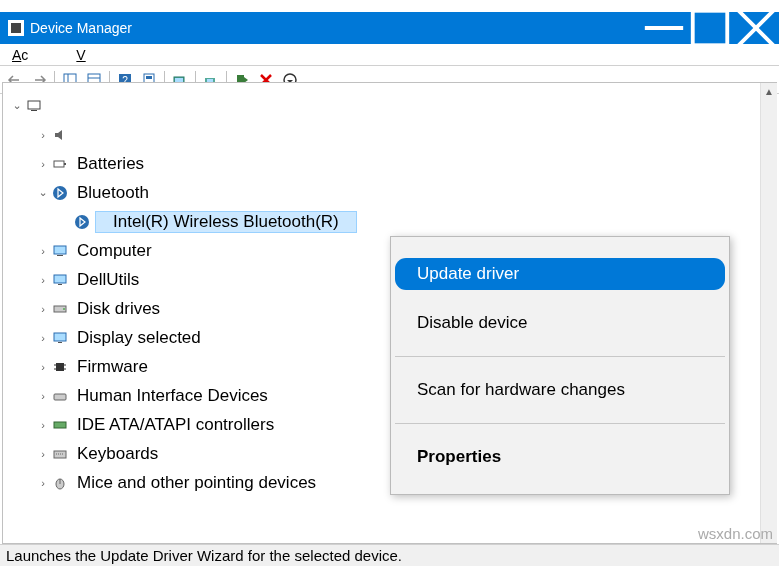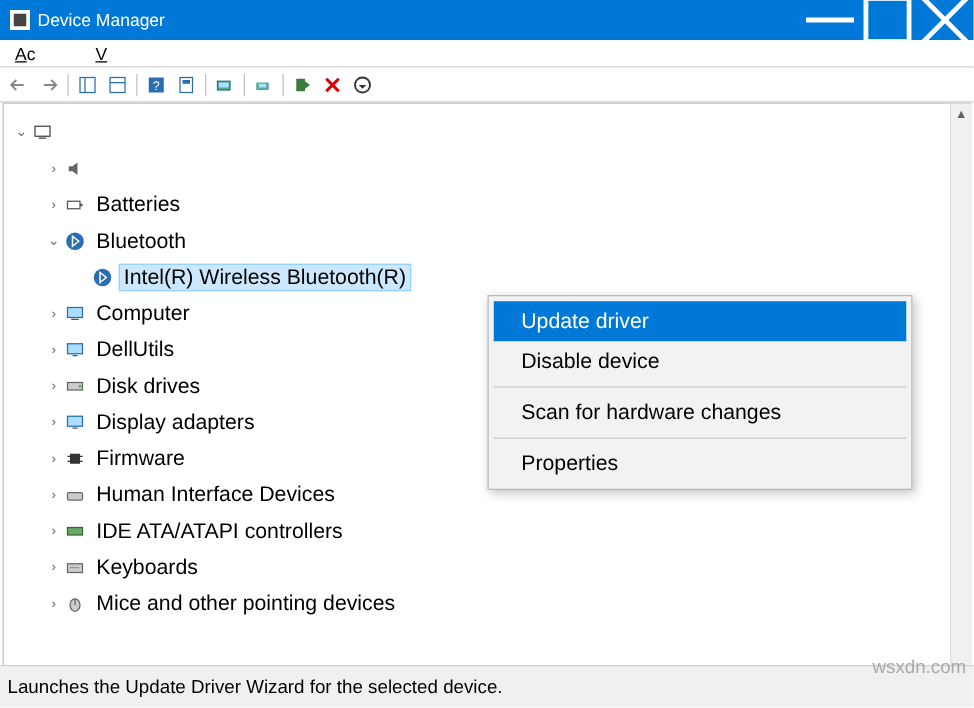--- a/index.html
+++ b/index.html
@@ -1,17 +1,17 @@
 <!DOCTYPE html>
 <html><head>
 <meta charset="utf-8">
 <style>
   * { box-sizing: border-box; font-family: "Segoe UI", Arial, sans-serif; }
   body { margin:0; padding:0; background:#fff; width:779px; height:566px; overflow:hidden; position:relative; }
-  .titlebar { background:#0078d7; color:#fff; height:32px; display:flex; align-items:center; padding:0 0 0 8px; font-size:14px; }
+  .titlebar { background:#0078d7; color:#fff; height:32px; display:flex; align-items:center; padding:0 0 0 8px; font-size:14px;margin-top:12px; }
   .titlebar .title-text { flex:1; }
   .titlebar .sysbtn { width:46px; height:32px; display:flex; align-items:center; justify-content:center; }
   .titlebar .sysbtn svg { fill:none; stroke:#fff; stroke-width:1; }
   .titlebar .app-icon { width:16px; height:16px; background:#fff; margin-right:6px; display:flex; align-items:center; justify-content:center;}
   .appicon-inner { width:10px;height:10px;background:#444; }
   .menubar { height:22px; border-bottom:1px solid #d0d0d0; display:flex; align-items:center; padding-left:12px; font-size:14px; color:#000; gap:48px;}
   .menubar span { position:relative; }
   .menubar span::first-letter { text-decoration: underline; }
   .toolbar { height:28px; border-bottom:1px solid #d0d0d0; display:flex; align-items:center; padding:0 4px; gap:2px;}
   .tbtn { width:22px; height:22px; display:flex; align-items:center; justify-content:center; border-radius:2px;}
@@ -19,28 +19,28 @@
   .tsep { width:1px; height:18px; background:#c0c0c0; margin:0 2px;}
   .content { position:absolute; top:82px; left:2px; right:2px; bottom:22px; border:1px solid #c0c0c0; background:#fff; overflow:hidden;}
   .tree { padding:8px 0 8px 4px; font-size:17px; color:#000; }
   .node { display:flex; align-items:center; height:29px; white-space:nowrap; }
   .expander { width:16px; display:flex; justify-content:center; color:#666; font-size:11px; user-select:none;}
   .ticon { width:18px; display:flex; justify-content:center; margin-right:4px;}
   .ticon svg{width:16px;height:16px;}
   .lvl0 { padding-left:2px; font-weight:400;}
   .lvl1 { padding-left:28px;}
   .lvl2 { padding-left:66px;}
-  .selected .label { background:#cce8ff; border:1px solid #99d1ff; padding:0 3px; }
+  .selected .label { background:#cce8ff; border:1px solid #99d1ff; padding:0 17px; }
   .label { padding:0 3px; border:1px solid transparent;}
   .ctxmenu { position:absolute; top:236px; left:390px; width:340px; background:#f2f2f2; border:1px solid #bababa; box-shadow:2px 2px 8px rgba(0,0,0,0.25); padding:4px 2px; font-size:17px;}
-  .ctxitem { padding:6px 22px; margin:0 2px;}
+  .ctxitem { padding:6px 22px; margin:17px 2px;border-radius:11px;}
   .ctxitem.highlight { background:#0078d7; color:#fff;}
-  .ctxitem.bold { font-weight:400; }
+  .ctxitem.bold { font-weight:700; }
   .ctxsep { height:1px; background:#c8c8c8; margin:4px 2px;}
-  .statusbar { position:absolute; bottom:0; left:0; right:0; height:34px; border-top:1px solid #d0d0d0; background:#f0f0f0; font-size:15px; padding:1px 6px; color:#000; display:flex; align-items:center;}
+  .statusbar { position:absolute; bottom:0; left:0; right:0; height:22px; border-top:1px solid #d0d0d0; background:#f0f0f0; font-size:15px; padding:1px 6px; color:#000; display:flex; align-items:center;}
   .scrollbar { position:absolute; right:2px; top:83px; bottom:23px; width:17px; background:#f0f0f0; border-left:1px solid #e0e0e0;}
   .scroll-arrow{height:17px;display:flex;align-items:center;justify-content:center;color:#606060;font-size:10px;}
   .watermark { position:absolute; right:6px; bottom:24px; font-size:15px; color:#aaa;}
   .disabled { color:#999;}
 </style>
 </head>
 <body>
 
 <div class="titlebar">
   <div class="app-icon">
@@ -220,21 +220,21 @@
       <span class="label">Disk drives</span>
     </div>
     <div class="node lvl1">
       <span class="expander">›</span>
       <span class="ticon">
           <svg viewBox="0 0 16 16">
             <rect x="2" y="3" width="12" height="8" fill="#adf" stroke="#2a6db0"></rect>
             <rect x="6" y="12" width="4" height="1" fill="#555"></rect>
           </svg>
         </span>
-      <span class="label">Display adapters</span>
+      <span class="label">Display selected</span>
     </div>
     <div class="node lvl1">
       <span class="expander">›</span>
       <span class="ticon">
           <svg viewBox="0 0 16 16">
             <rect x="4" y="4" width="8" height="8" fill="#333"></rect>
             <line x1="2" y1="6" x2="4" y2="6" stroke="#333"></line>
             <line x1="2" y1="10" x2="4" y2="10" stroke="#333"></line>
             <line x1="12" y1="6" x2="14" y2="6" stroke="#333"></line>
             <line x1="12" y1="10" x2="14" y2="10" stroke="#333"></line>

